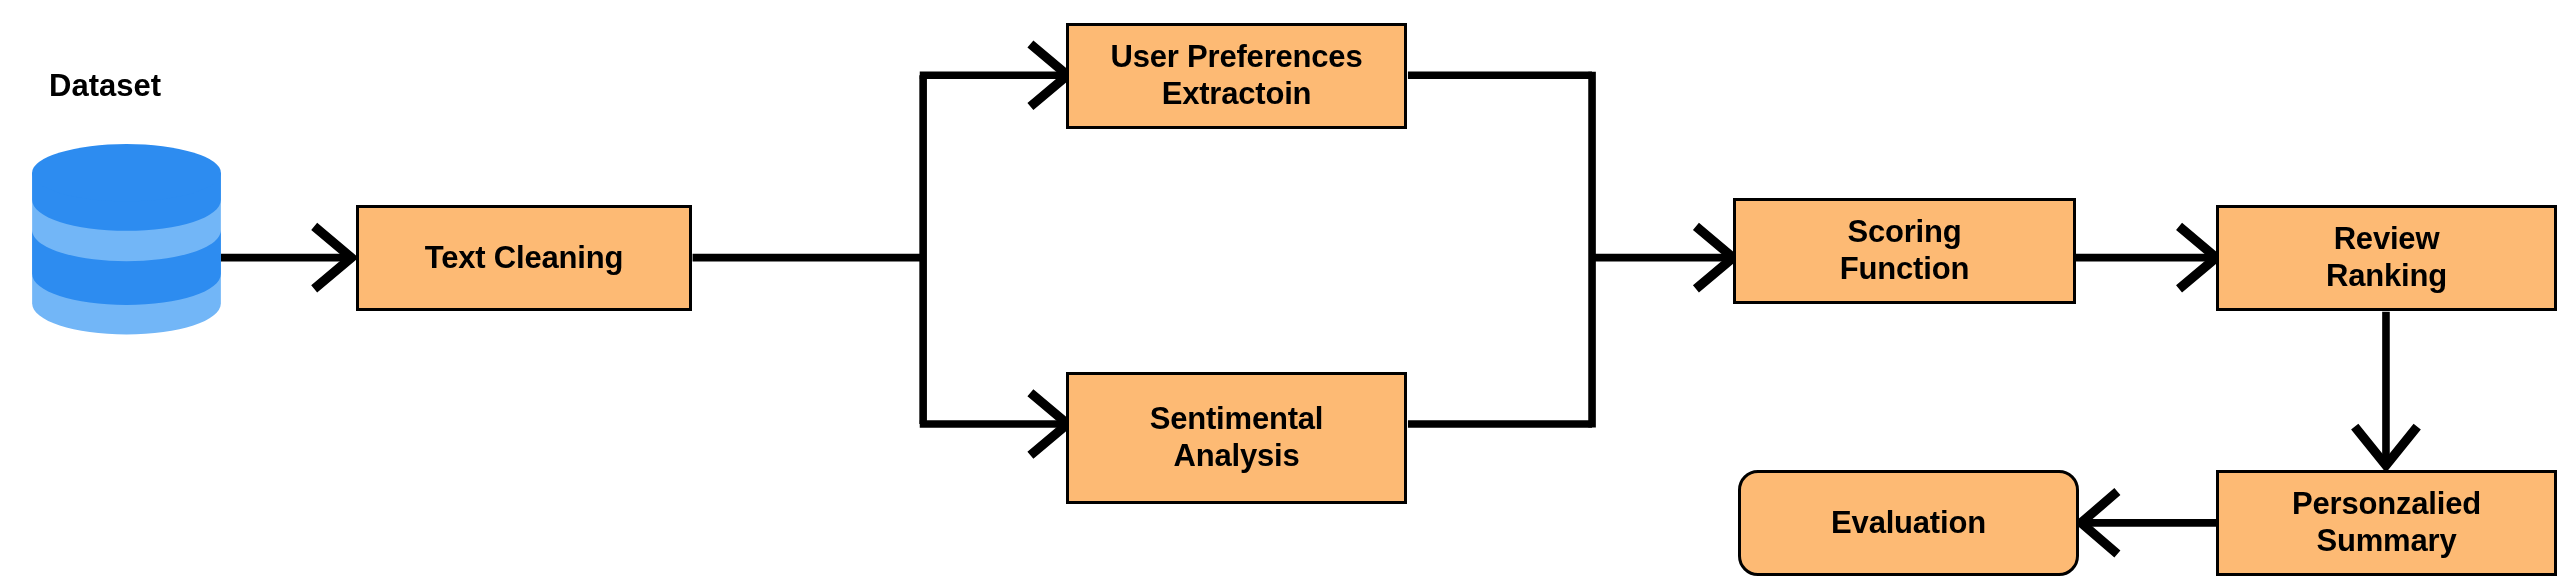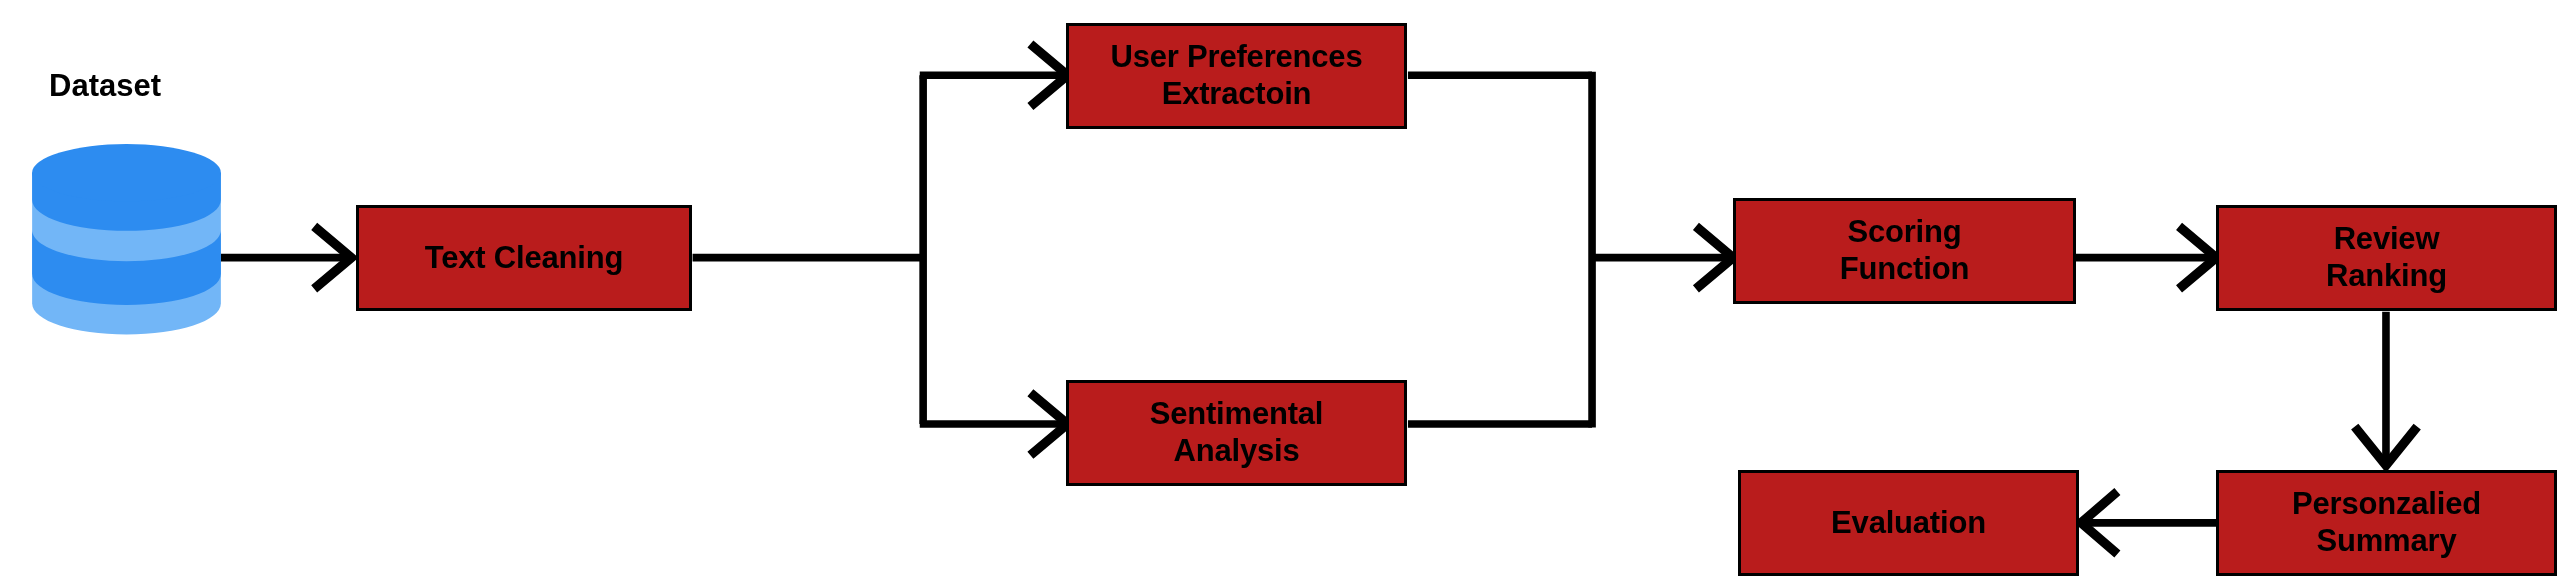--- a/index.html
+++ b/index.html
@@ -18,21 +18,21 @@
   #wiring{
     position:absolute;
     left:0; top:0;
     width:2576px;
     height:582px;
     pointer-events:none;
   }
   .node{
     position:absolute;
     box-sizing:border-box;
-    background:#b91c1c;
+    background:#fdba74;
     border:3.4px solid #000000;
     display:flex;
     align-items:center;
     justify-content:center;
     text-align:center;
     z-index:3;
   }
   .node-label{
     font-weight:bold;
     font-size:31px;
@@ -124,38 +124,38 @@
 
   <div class="node" style="left:356px; top:205px; width:336px; height:106px;justify-content:center;">
     <span class="node-label">Text Cleaning</span>
   </div>
 
   <div class="node" style="left:1066px; top:23px; width:341px; height:106px;">
     <span class="node-label">User Preferences
 Extractoin</span>
   </div>
 
-  <div class="node" style="left:1066px; top:372px; width:341px; height:106px;margin-top:8px;">
+  <div class="node" style="left:1066px; top:372px; width:341px; height:132px;">
     <span class="node-label">Sentimental
 Analysis</span>
   </div>
 
   <div class="node" style="left:1733px; top:198px; width:343px; height:106px;">
     <span class="node-label">Scoring
 Function</span>
   </div>
 
   <div class="node" style="left:2216px; top:205px; width:341px; height:106px;justify-content:center;">
     <span class="node-label">Review
 Ranking</span>
   </div>
 
   <div class="node" style="left:2216px; top:470px; width:341px; height:106px;">
     <span class="node-label">Personzalied
 Summary</span>
   </div>
 
-  <div class="node" style="left:1738px; top:470px; width:341px; height:106px;">
+  <div class="node" style="left:1738px; top:470px; width:341px; height:106px;border-radius:20px;">
     <span class="node-label">Evaluation</span>
   </div>
 
 </div>
 
 
 </body></html>

